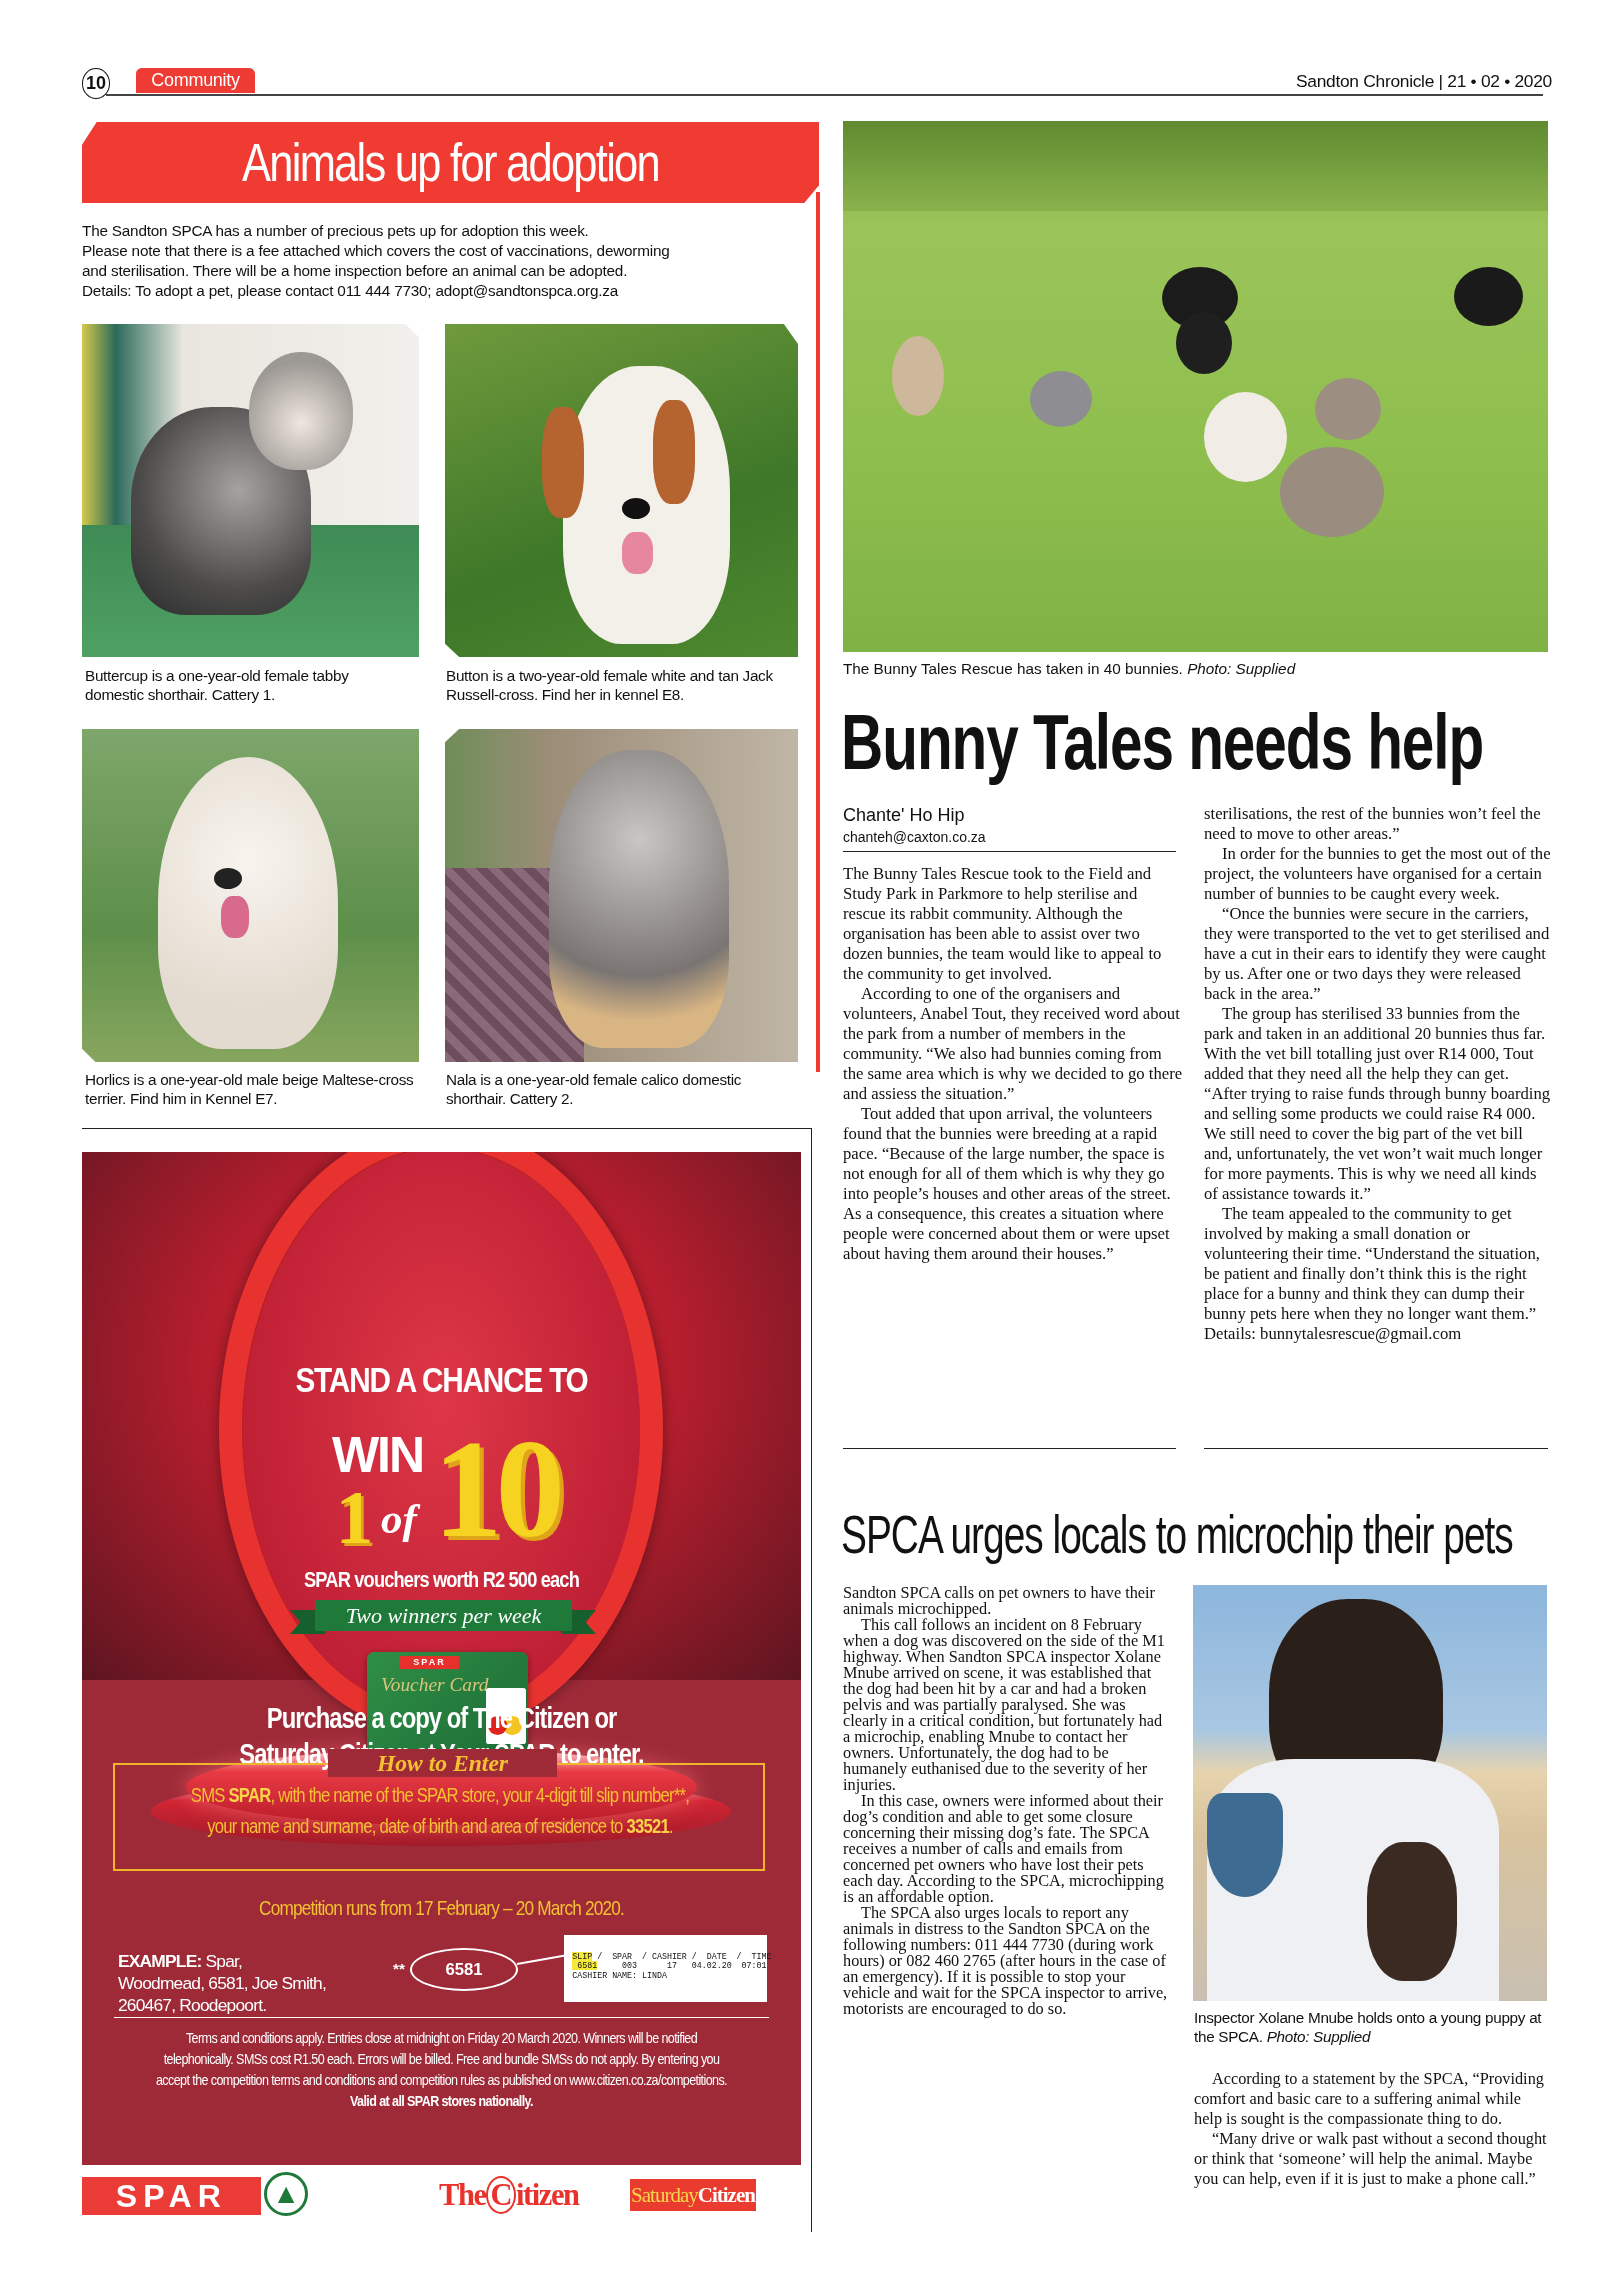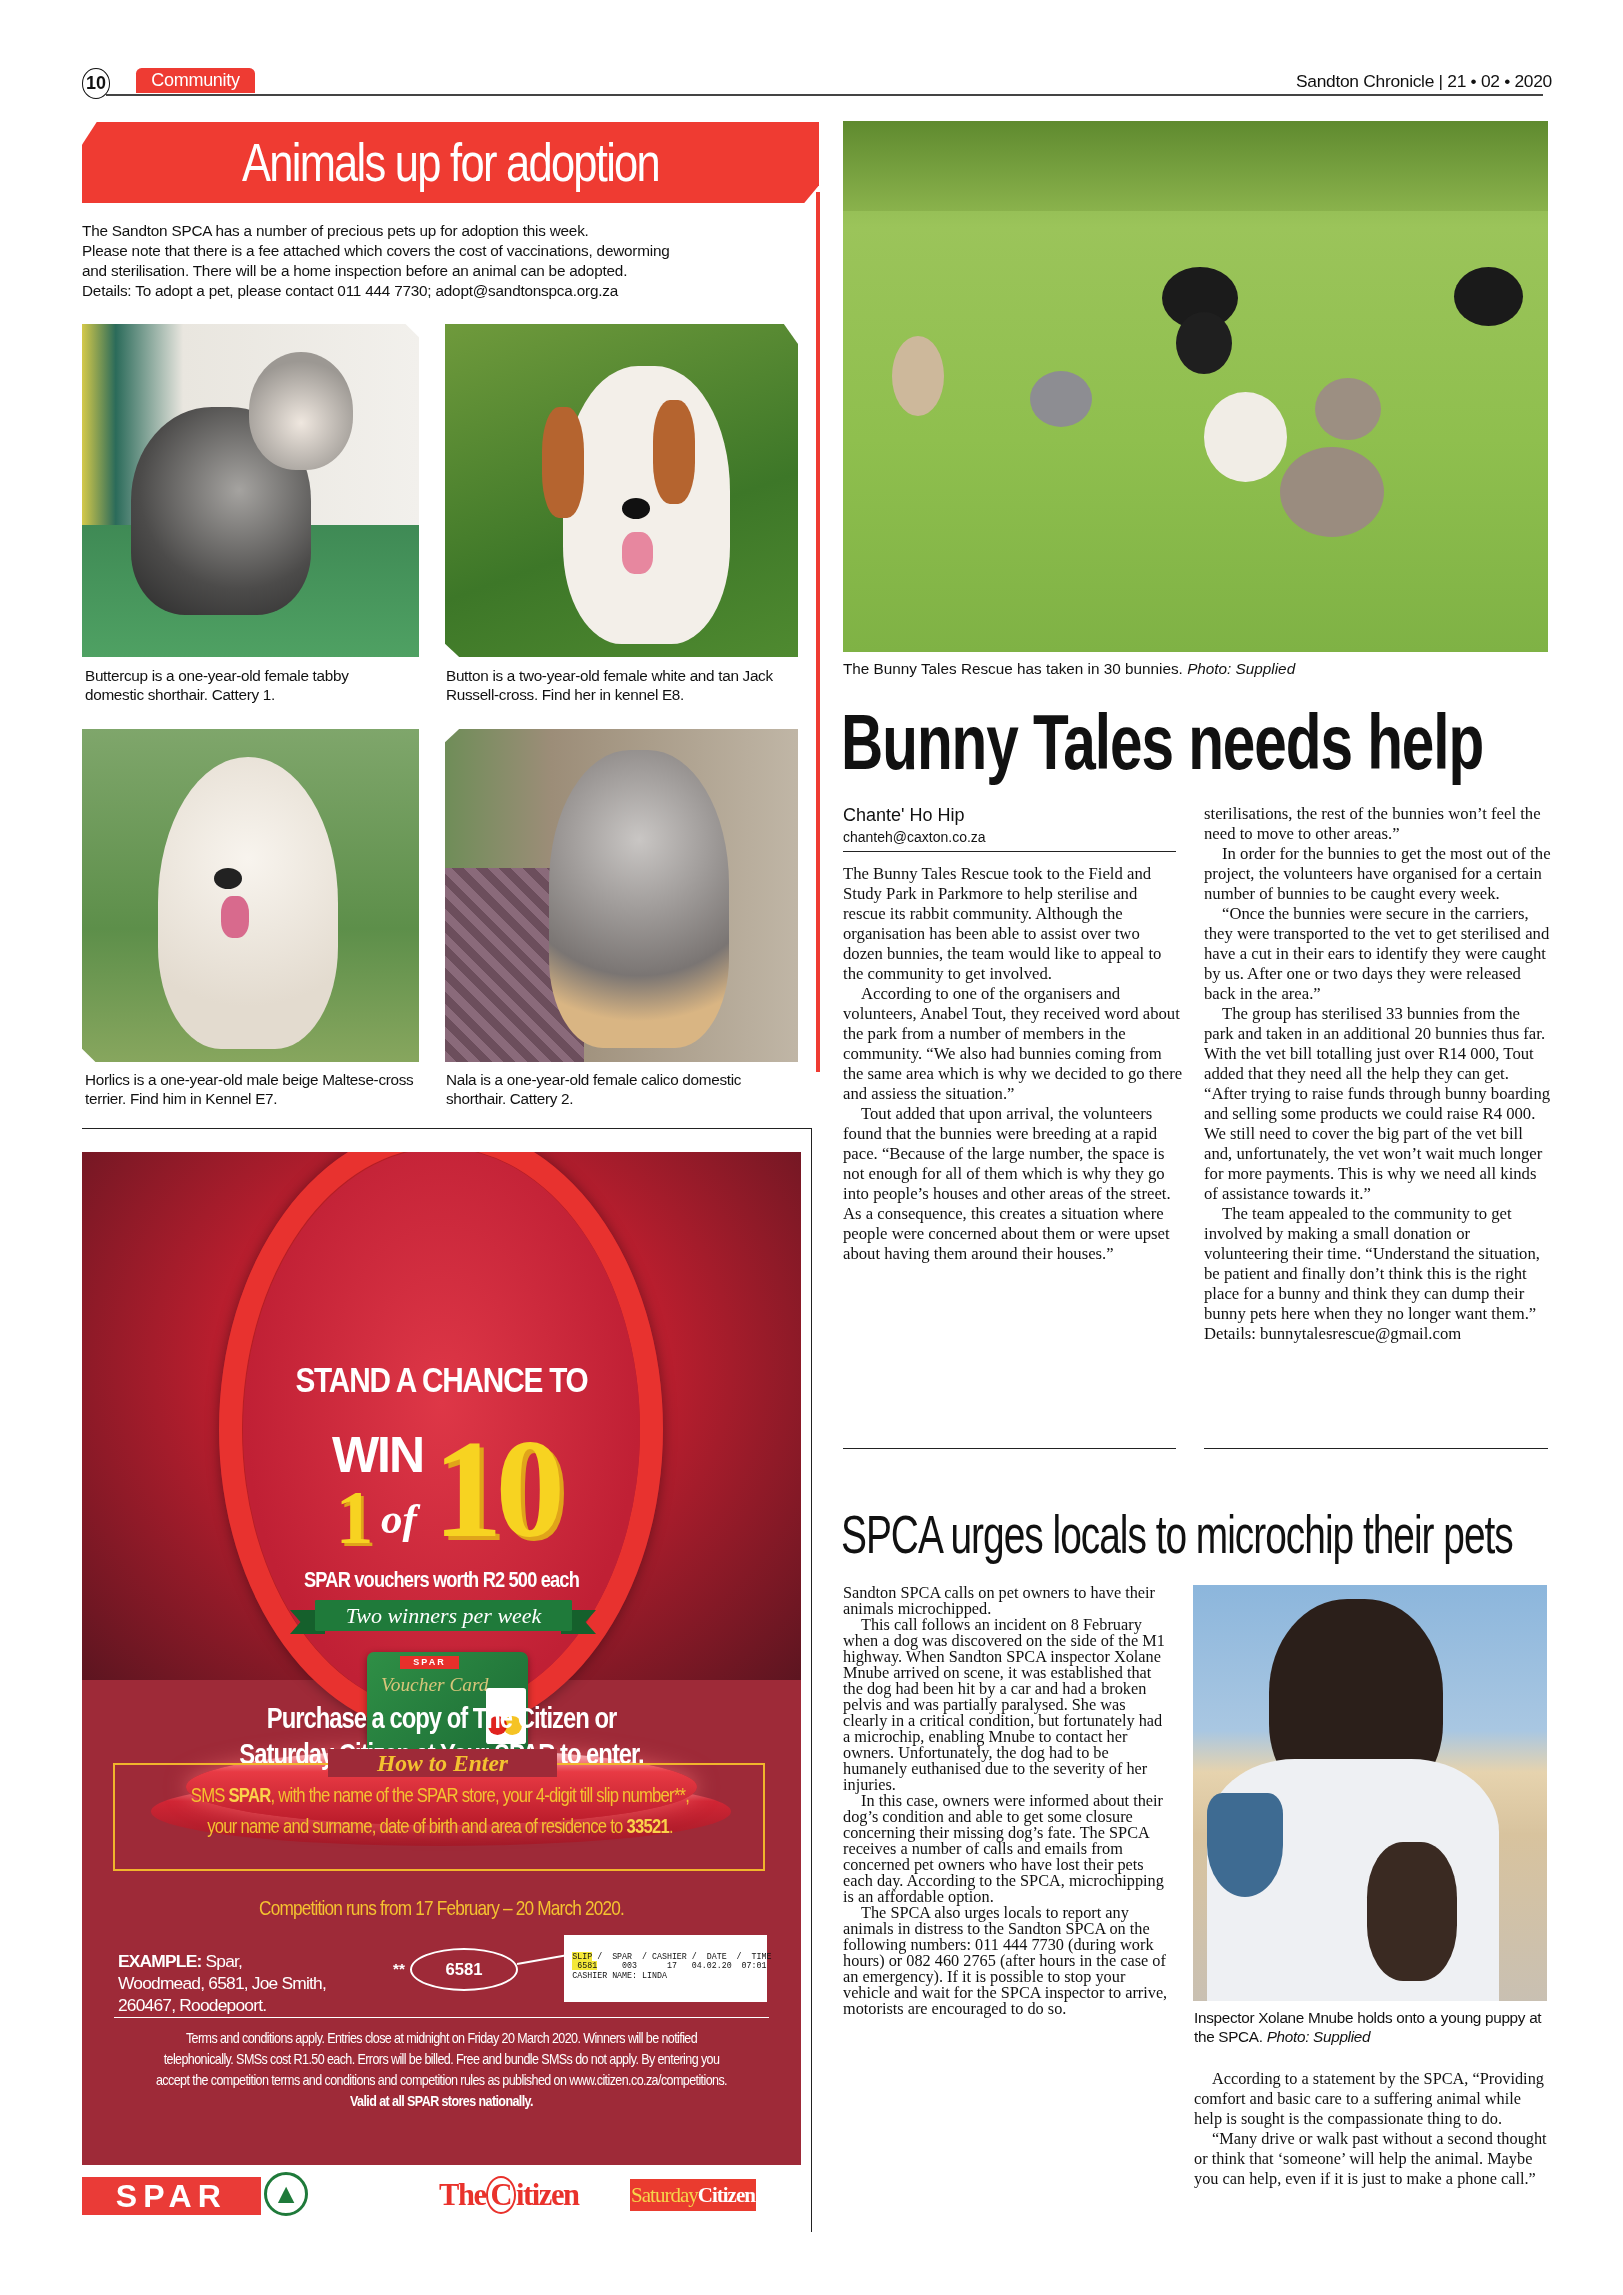--- a/index.html
+++ b/index.html
@@ -160,21 +160,21 @@
   <div class="abs" style="left:319px;top:146px;width:76px;height:62px;border-radius:50%;background:#1b1b1b;"></div>
   <div class="abs" style="left:333px;top:191px;width:56px;height:62px;border-radius:50%;background:#1f1f1f;"></div>
   <div class="abs" style="left:611px;top:146px;width:69px;height:59px;border-radius:50%;background:#1a1a1a;"></div>
   <div class="abs" style="left:49px;top:215px;width:52px;height:80px;border-radius:50%;background:#cdb89b;"></div>
   <div class="abs" style="left:187px;top:250px;width:62px;height:56px;border-radius:50%;background:#8d8d92;"></div>
   <div class="abs" style="left:361px;top:271px;width:83px;height:90px;border-radius:50%;background:#f1ede6;"></div>
   <div class="abs" style="left:472px;top:257px;width:66px;height:62px;border-radius:50%;background:#9c8f82;"></div>
   <div class="abs" style="left:437px;top:326px;width:104px;height:90px;border-radius:50%;background:#9a8c7f;"></div>
 </div>
 <div class="abs bunny-cap">
-  <span>The Bunny Tales Rescue has taken in 30 bunnies.</span>
+  <span>The Bunny Tales Rescue has taken in 40 bunnies.</span>
   <i>Photo: Supplied</i>
 </div>
 <div class="abs bunny-head">Bunny Tales needs help</div>
 <div class="abs byline">Chante' Ho Hip</div>
 <div class="abs byline-email">chanteh@caxton.co.za</div>
 <div class="abs byline-rule"></div>
 
 <div class="abs body-text" style="left:843px;top:864px;width:340px;">
   <p class="noindent">The Bunny Tales Rescue took to the Field and Study Park in Parkmore to help sterilise and rescue its rabbit community. Although the organisation has been able to assist over two dozen bunnies, the team would like to appeal to the community to get involved.</p>
   <p>According to one of the organisers and volunteers, Anabel Tout, they received word about the park from a number of members in the community. “We also had bunnies coming from the same area which is why we decided to go there and assiess the situation.”</p>

